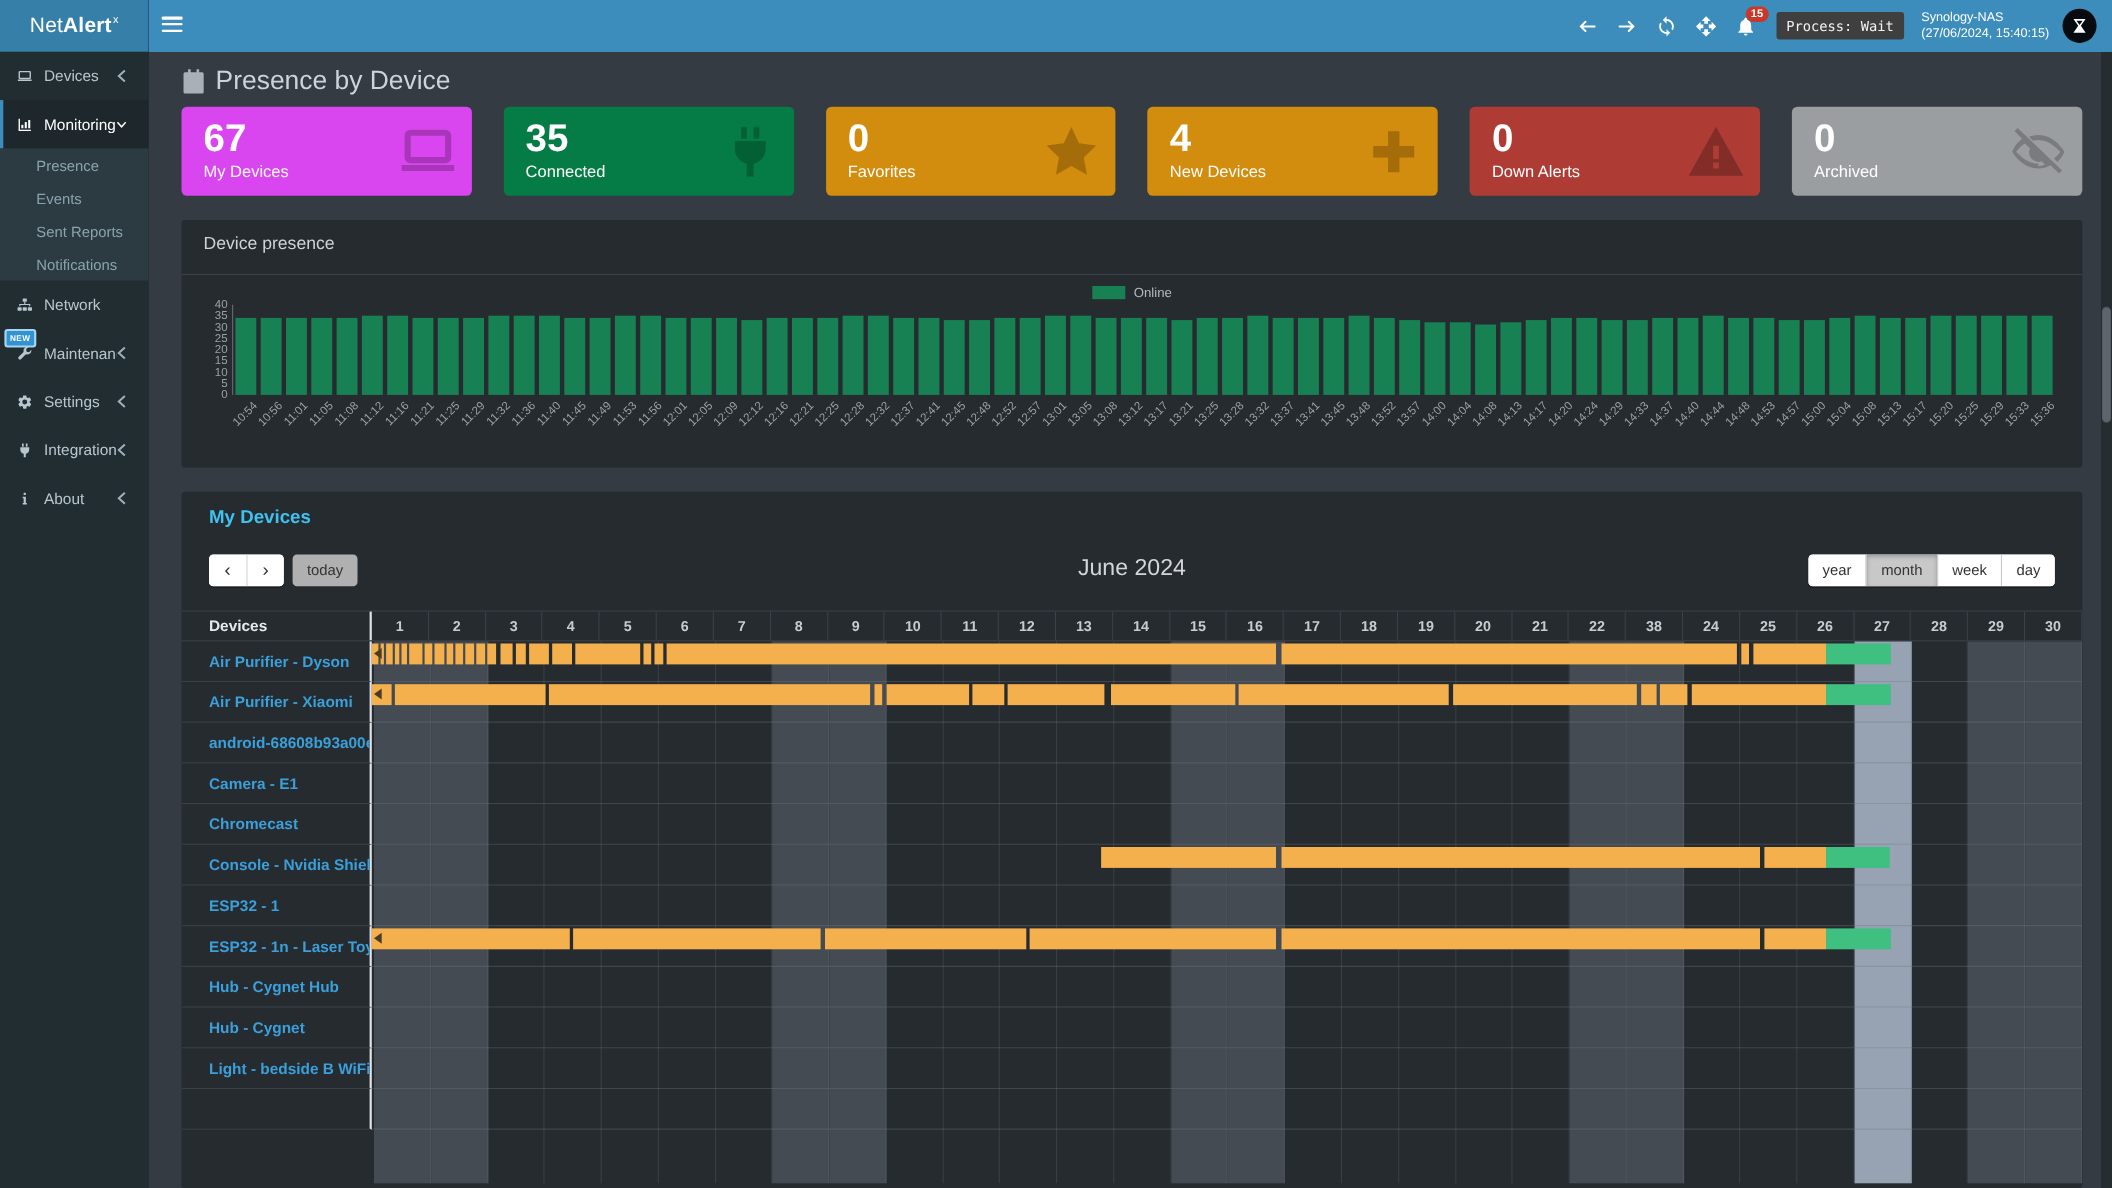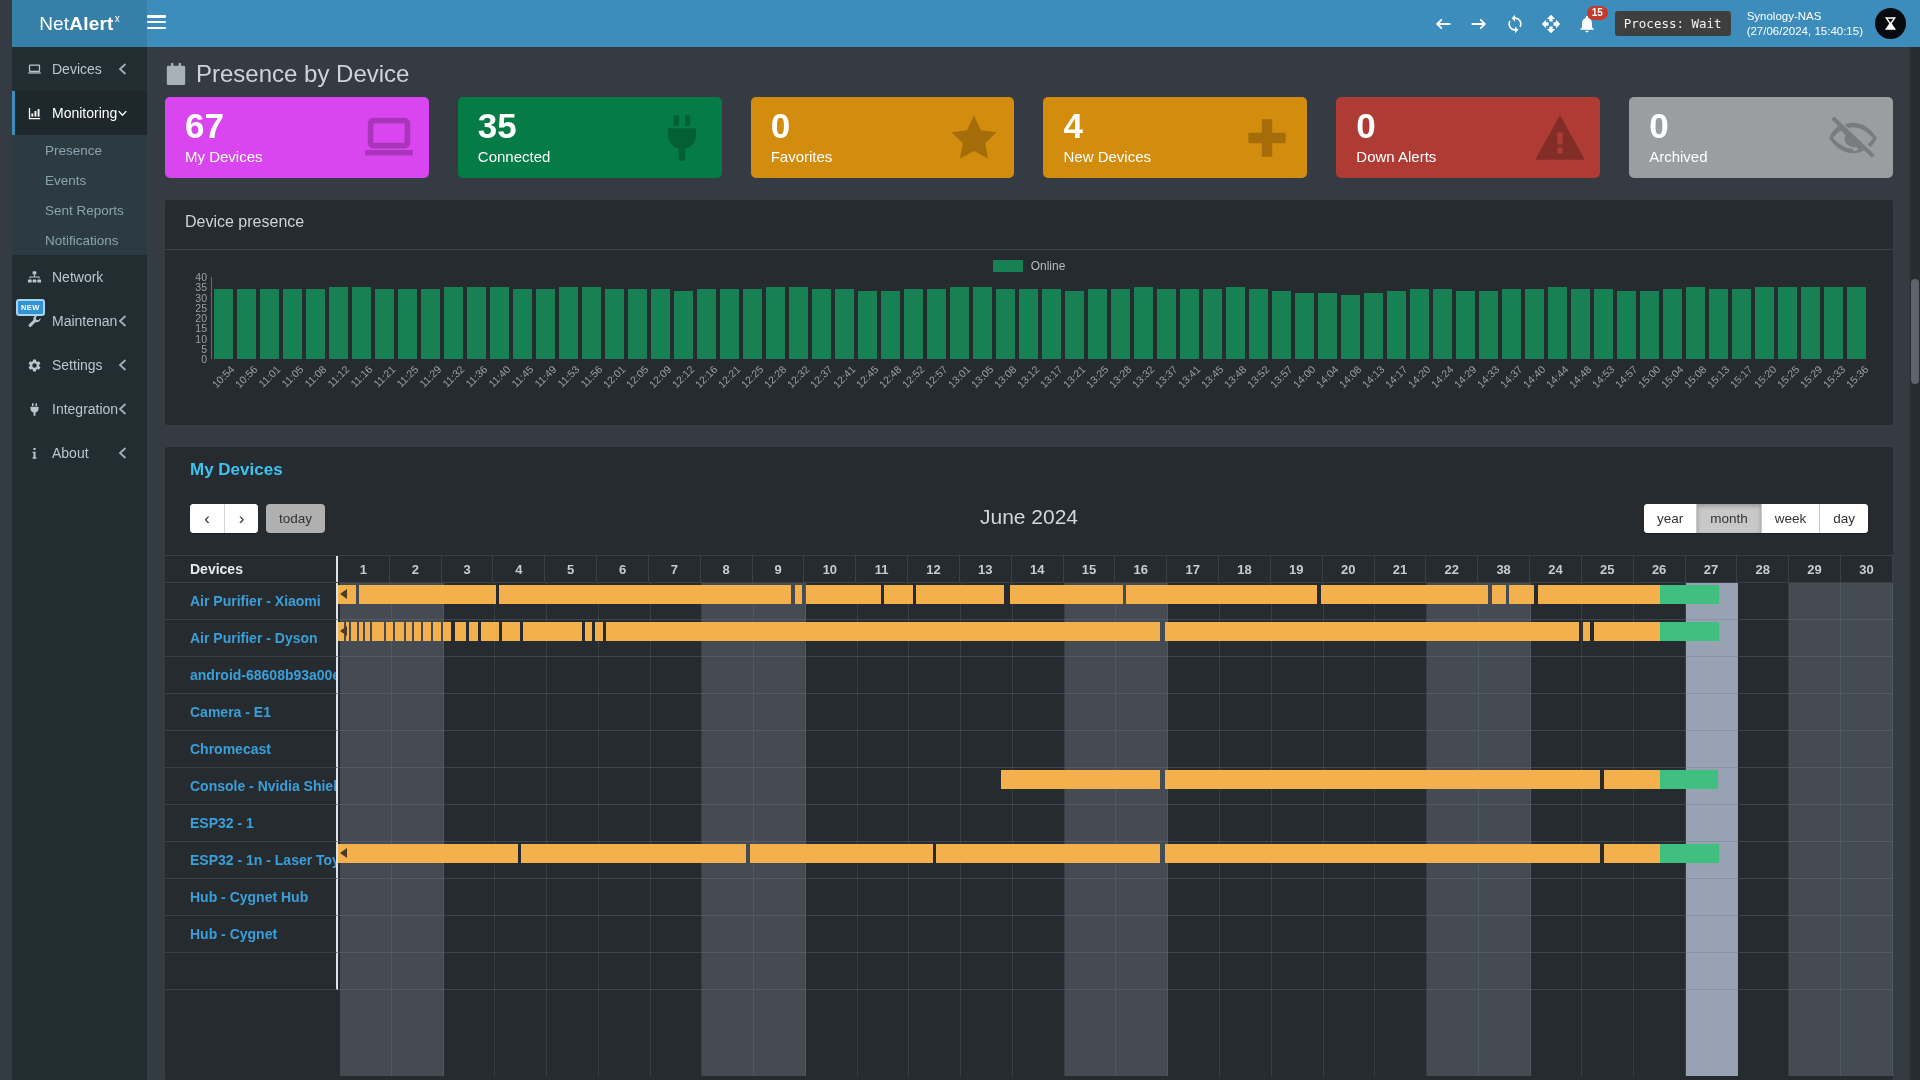--- a/index.html
+++ b/index.html
@@ -17,21 +17,21 @@
   .badge { position:absolute; top:-8px; right:-11px; background:#c9392b; color:#fff; font-size:10px;
            font-weight:bold; padding:1.5px 5px; border-radius:8px; line-height:11px; }
   .process-box { background:#3f3f3f; color:#f2f2f2; font-family:"DejaVu Sans Mono", monospace;
                  font-size:12.5px; padding:5px 9px; border-radius:3px; margin:0 10px; white-space:nowrap; }
   .host { color:#fff; font-size:11.5px; line-height:15px; margin:0 12px 0 6px; }
   .avatar { width:31px; height:31px; border-radius:50%; background:#070a0f; display:flex;
             align-items:center; justify-content:center; margin-right:6px; overflow:hidden; }
   .avatar svg { width:19px; height:19px; }
 
   
-  .sidebar { position:fixed; left:12px; top:0; width:135px; height:1080px; background:#222d32; z-index:30; }
+  .sidebar { position:fixed; left:0; top:0; width:135px; height:1080px; background:#222d32; z-index:30; }
   .logo { height:47px; background:#367fa9; color:#fff; display:flex; align-items:center;
           justify-content:center; font-size:19px; letter-spacing:.2px; }
   .logo b { font-weight:bold; }
   .logo sup { font-size:10px; margin-left:1px; }
   .nav-item { display:flex; align-items:center; height:44px; padding:0 10px 0 15px;
               color:#b8c7ce; font-size:14px; cursor:pointer; }
   .nav-item .icon { width:17px; margin-right:8px; color:#b8c7ce; flex:none; }
   .nav-item .icon svg { width:15px; height:15px; }
   .nav-item .nav-label { flex:1; white-space:nowrap; overflow:hidden; }
   .nav-item .chev { width:11px; color:#9fb1ba; }
@@ -603,40 +603,20 @@
           <div class="col"></div>
           <div class="col"></div>
           <div class="col"></div>
           <div class="col today" style="background: rgb(151, 163, 178);"></div>
           <div class="col"></div>
           <div class="col weekend" style="background: rgb(69, 75, 83);"></div>
           <div class="col weekend" style="background: rgb(69, 75, 83);"></div>
         </div>
       <div id="cal-rows">
           <div class="cal-row">
-            <div class="rn">Air Purifier - Xiaomi</div>
-            <div class="rt">
-              <div class="seg" style="left: 0%; width: 1.13333%; background: rgb(245, 176, 78);"></div>
-              <div class="seg" style="left: 1.33333%; width: 8.8%; background: rgb(245, 176, 78);"></div>
-              <div class="seg" style="left: 10.3333%; width: 18.8%; background: rgb(245, 176, 78);"></div>
-              <div class="seg" style="left: 29.4%; width: 0.466667%; background: rgb(245, 176, 78);"></div>
-              <div class="seg" style="left: 30.0667%; width: 4.86667%; background: rgb(245, 176, 78);"></div>
-              <div class="seg" style="left: 35.1333%; width: 1.86667%; background: rgb(245, 176, 78);"></div>
-              <div class="seg" style="left: 37.2%; width: 5.6%; background: rgb(245, 176, 78);"></div>
-              <div class="seg" style="left: 43.2%; width: 7.26667%; background: rgb(245, 176, 78);"></div>
-              <div class="seg" style="left: 50.6667%; width: 12.2667%; background: rgb(245, 176, 78);"></div>
-              <div class="seg" style="left: 63.2%; width: 10.7333%; background: rgb(245, 176, 78);"></div>
-              <div class="seg" style="left: 74.2%; width: 0.933333%; background: rgb(245, 176, 78);"></div>
-              <div class="seg" style="left: 75.3333%; width: 1.6%; background: rgb(245, 176, 78);"></div>
-              <div class="seg" style="left: 77.2%; width: 7.8%; background: rgb(245, 176, 78);"></div>
-              <div class="seg" style="left: 85%; width: 3.83333%; background: rgb(63, 192, 128);"></div>
-              <div class="cont-arrow"></div>
-            </div>
-          </div>
-          <div class="cal-row">
             <div class="rn">Air Purifier - Dyson</div>
             <div class="rt">
               <div class="seg" style="left: 0%; width: 0.4%; background: rgb(245, 176, 78);"></div>
               <div class="seg" style="left: 0.533333%; width: 0.2%; background: rgb(245, 176, 78);"></div>
               <div class="seg" style="left: 0.866667%; width: 0.333333%; background: rgb(245, 176, 78);"></div>
               <div class="seg" style="left: 1.33333%; width: 0.266667%; background: rgb(245, 176, 78);"></div>
               <div class="seg" style="left: 1.73333%; width: 0.333333%; background: rgb(245, 176, 78);"></div>
               <div class="seg" style="left: 2.2%; width: 0.733333%; background: rgb(245, 176, 78);"></div>
               <div class="seg" style="left: 3.06667%; width: 0.466667%; background: rgb(245, 176, 78);"></div>
               <div class="seg" style="left: 3.66667%; width: 0.6%; background: rgb(245, 176, 78);"></div>
@@ -654,20 +634,40 @@
               <div class="seg" style="left: 16.5333%; width: 0.533333%; background: rgb(245, 176, 78);"></div>
               <div class="seg" style="left: 17.2667%; width: 35.6%; background: rgb(245, 176, 78);"></div>
               <div class="seg" style="left: 53.2%; width: 26.6%; background: rgb(245, 176, 78);"></div>
               <div class="seg" style="left: 80.0667%; width: 0.466667%; background: rgb(245, 176, 78);"></div>
               <div class="seg" style="left: 80.8%; width: 4.2%; background: rgb(245, 176, 78);"></div>
               <div class="seg" style="left: 85%; width: 3.83333%; background: rgb(63, 192, 128);"></div>
               <div class="cont-arrow"></div>
             </div>
           </div>
           <div class="cal-row">
+            <div class="rn">Air Purifier - Xiaomi</div>
+            <div class="rt">
+              <div class="seg" style="left: 0%; width: 1.13333%; background: rgb(245, 176, 78);"></div>
+              <div class="seg" style="left: 1.33333%; width: 8.8%; background: rgb(245, 176, 78);"></div>
+              <div class="seg" style="left: 10.3333%; width: 18.8%; background: rgb(245, 176, 78);"></div>
+              <div class="seg" style="left: 29.4%; width: 0.466667%; background: rgb(245, 176, 78);"></div>
+              <div class="seg" style="left: 30.0667%; width: 4.86667%; background: rgb(245, 176, 78);"></div>
+              <div class="seg" style="left: 35.1333%; width: 1.86667%; background: rgb(245, 176, 78);"></div>
+              <div class="seg" style="left: 37.2%; width: 5.6%; background: rgb(245, 176, 78);"></div>
+              <div class="seg" style="left: 43.2%; width: 7.26667%; background: rgb(245, 176, 78);"></div>
+              <div class="seg" style="left: 50.6667%; width: 12.2667%; background: rgb(245, 176, 78);"></div>
+              <div class="seg" style="left: 63.2%; width: 10.7333%; background: rgb(245, 176, 78);"></div>
+              <div class="seg" style="left: 74.2%; width: 0.933333%; background: rgb(245, 176, 78);"></div>
+              <div class="seg" style="left: 75.3333%; width: 1.6%; background: rgb(245, 176, 78);"></div>
+              <div class="seg" style="left: 77.2%; width: 7.8%; background: rgb(245, 176, 78);"></div>
+              <div class="seg" style="left: 85%; width: 3.83333%; background: rgb(63, 192, 128);"></div>
+              <div class="cont-arrow"></div>
+            </div>
+          </div>
+          <div class="cal-row">
             <div class="rn">android-68608b93a00e4</div>
             <div class="rt"></div>
           </div>
           <div class="cal-row">
             <div class="rn">Camera - E1</div>
             <div class="rt"></div>
           </div>
           <div class="cal-row">
             <div class="rn">Chromecast</div>
             <div class="rt"></div>
@@ -700,20 +700,24 @@
           </div>
           <div class="cal-row">
             <div class="rn">Hub - Cygnet Hub</div>
             <div class="rt"></div>
           </div>
           <div class="cal-row">
             <div class="rn">Hub - Cygnet</div>
             <div class="rt"></div>
           </div>
           <div class="cal-row">
+            <div class="rn">Light - bedside B WiFi</div>
+            <div class="rt"></div>
+          </div>
+          <div class="cal-row">
             <div class="rn"></div>
             <div class="rt"></div>
           </div>
         </div>
     </div>
   </div>
 
 </div>
 
 <div class="scroll-track">

